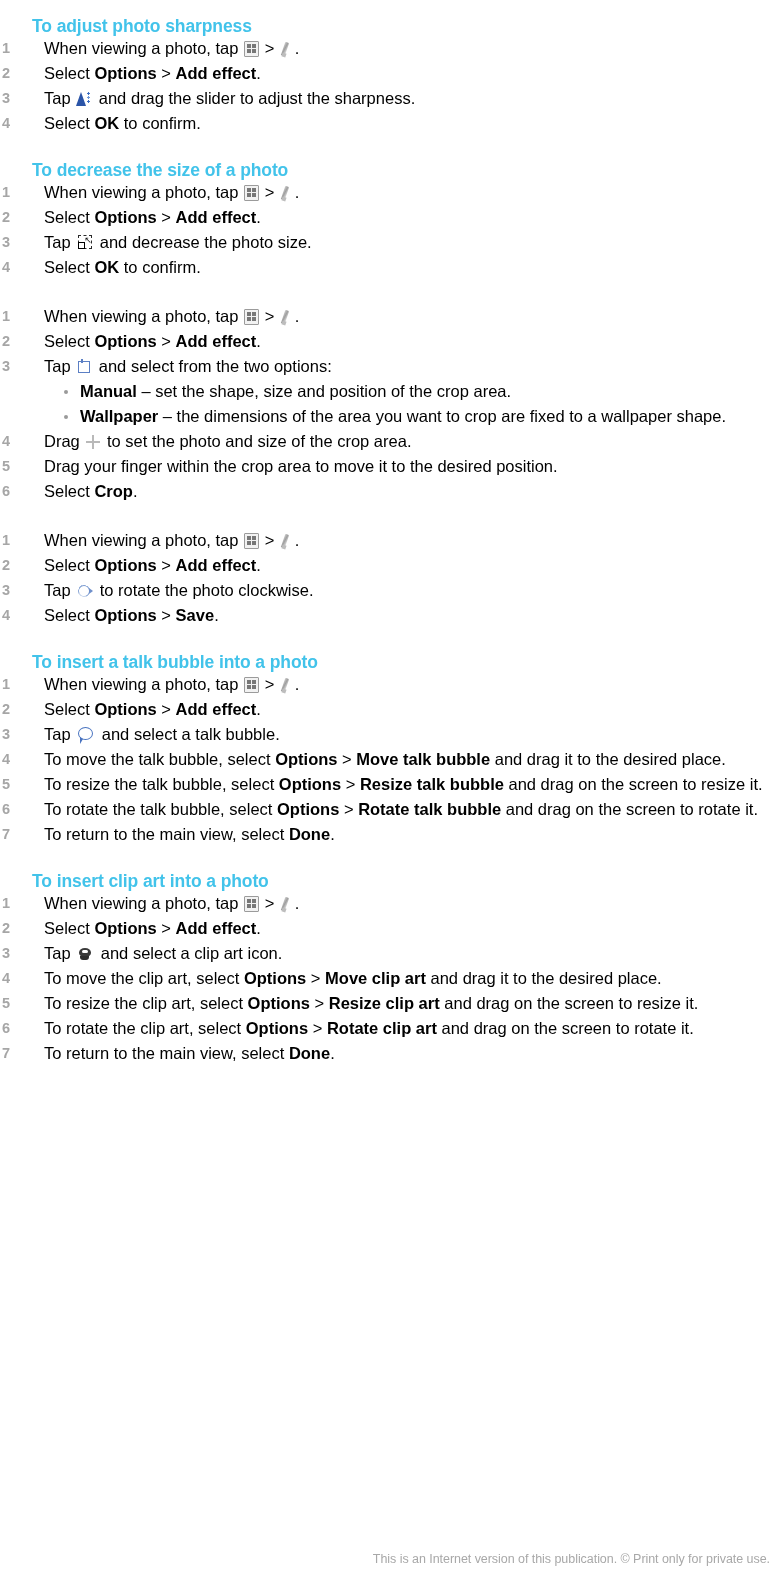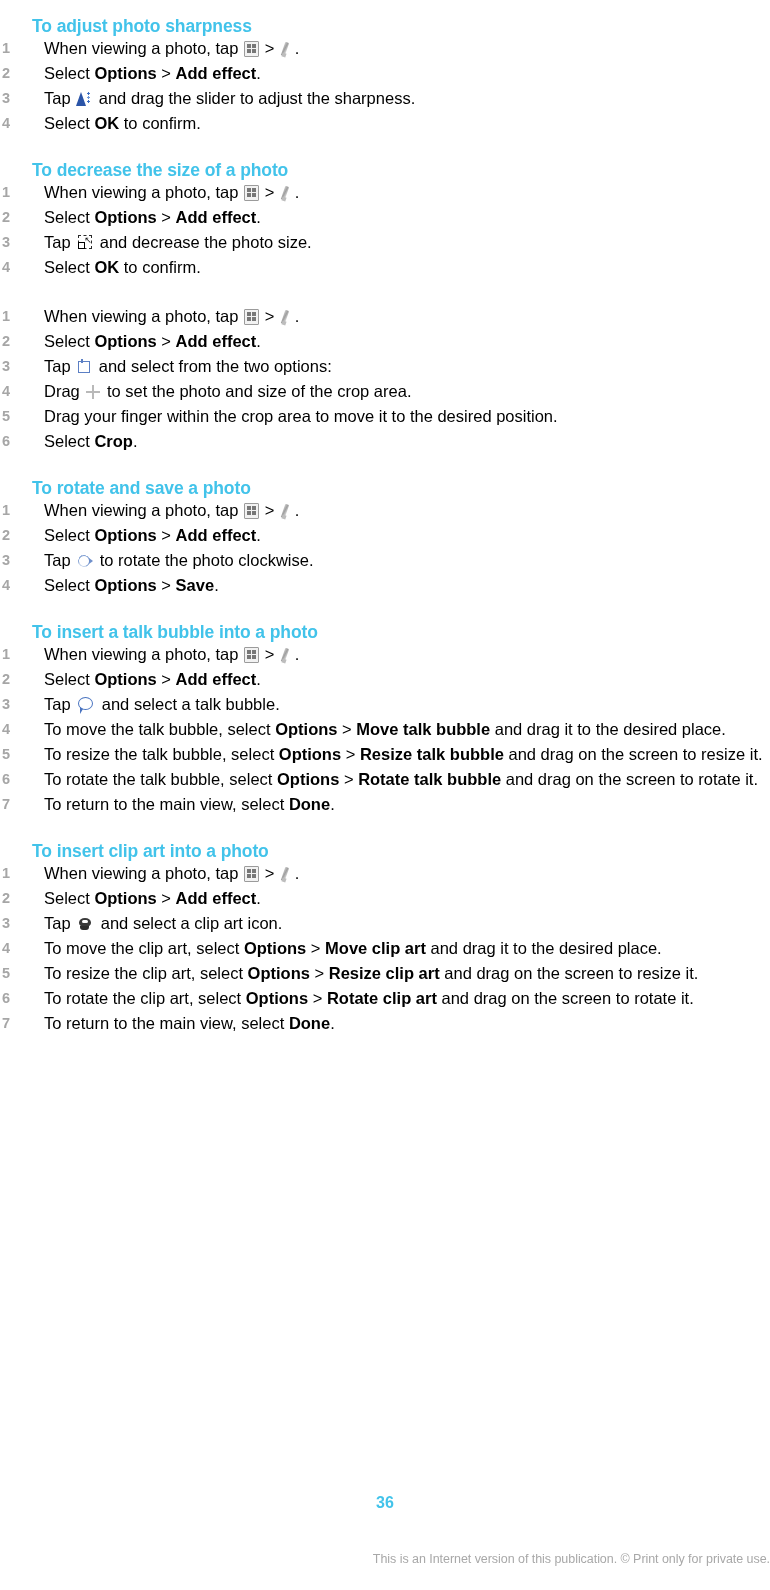--- a/index.html
+++ b/index.html
@@ -338,27 +338,29 @@
       <ol class="steps">
         <li><span>When viewing a photo, tap </span><span class="icn icn-gallery"></span><span> &gt; </span><span class="icn icn-pen"></span><span>.</span></li>
         <li><span>Select </span><b>Options</b><span> &gt; </span><b>Add effect</b><span>.</span></li>
         <li><span>Tap </span><span class="icn icn-resize"><span class="arrow">↖</span></span><span> and decrease the photo size.</span></li>
         <li><span>Select </span><b>OK</b><span> to confirm.</span></li>
       </ol>
       <div class="gap-md"></div>
       <ol class="steps">
         <li><span>When viewing a photo, tap </span><span class="icn icn-gallery"></span><span> &gt; </span><span class="icn icn-pen"></span><span>.</span></li>
         <li><span>Select </span><b>Options</b><span> &gt; </span><b>Add effect</b><span>.</span></li>
-        <li><span>Tap </span><span class="icn icn-crop"></span><span> and select from the two options:</span></li>
+        <li><span>Tap </span><span class="icn icn-crop"></span><span> and select from the two options:</span><ul class="bullets">
+            <li><b>Manual</b><span> – set the shape, size and position of the crop area.</span></li>
+            <li><b>Wallpaper</b><span> – the dimensions of the area you want to crop are fixed to a wallpaper shape.</span></li>
+          </ul></li>
         <li><span>Drag </span><span class="icn icn-move"></span><span> to set the photo and size of the crop area.</span></li>
         <li><span>Drag your finger within the crop area to move it to the desired position.</span></li>
         <li><span>Select </span><b>Crop</b><span>.</span></li>
       </ol>
       <div class="gap-md"></div>
-      <h2 class="section-title">To rotate and save a photo</h2>
       <ol class="steps">
         <li><span>When viewing a photo, tap </span><span class="icn icn-gallery"></span><span> &gt; </span><span class="icn icn-pen"></span><span>.</span></li>
         <li><span>Select </span><b>Options</b><span> &gt; </span><b>Add effect</b><span>.</span></li>
         <li><span>Tap </span><span class="icn icn-rotate"></span><span> to rotate the photo clockwise.</span></li>
         <li><span>Select </span><b>Options</b><span> &gt; </span><b>Save</b><span>.</span></li>
       </ol>
       <div class="gap-md"></div>
       <h2 class="section-title">To insert a talk bubble into a photo</h2>
       <ol class="steps">
         <li><span>When viewing a photo, tap </span><span class="icn icn-gallery"></span><span> &gt; </span><span class="icn icn-pen"></span><span>.</span></li>
@@ -375,16 +377,15 @@
         <li><span>When viewing a photo, tap </span><span class="icn icn-gallery"></span><span> &gt; </span><span class="icn icn-pen"></span><span>.</span></li>
         <li><span>Select </span><b>Options</b><span> &gt; </span><b>Add effect</b><span>.</span></li>
         <li><span>Tap </span><span class="icn icn-clipart"><span class="tail"></span></span><span> and select a clip art icon.</span></li>
         <li><span>To move the clip art, select </span><b>Options</b><span> &gt; </span><b>Move clip art</b><span> and drag it to the desired place.</span></li>
         <li><span>To resize the clip art, select </span><b>Options</b><span> &gt; </span><b>Resize clip art</b><span> and drag on the screen to resize it.</span></li>
         <li><span>To rotate the clip art, select </span><b>Options</b><span> &gt; </span><b>Rotate clip art</b><span> and drag on the screen to rotate it.</span></li>
         <li><span>To return to the main view, select </span><b>Done</b><span>.</span></li>
       </ol>
     </div>
 
-  <div class="page-number">36</div>
 
   <div class="footer-note">This is an Internet version of this publication. © Print only for private use.</div>
 </div>
 
 </body></html>

